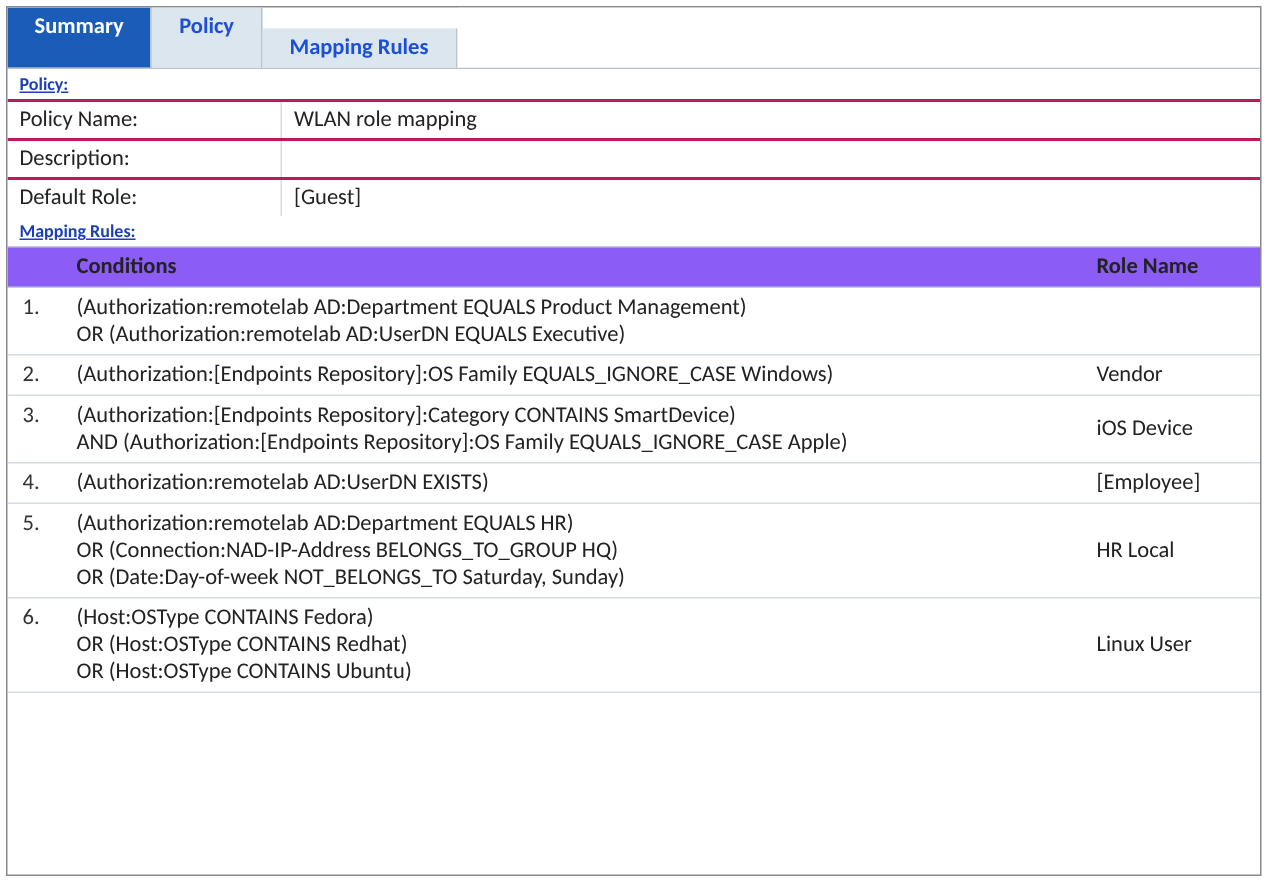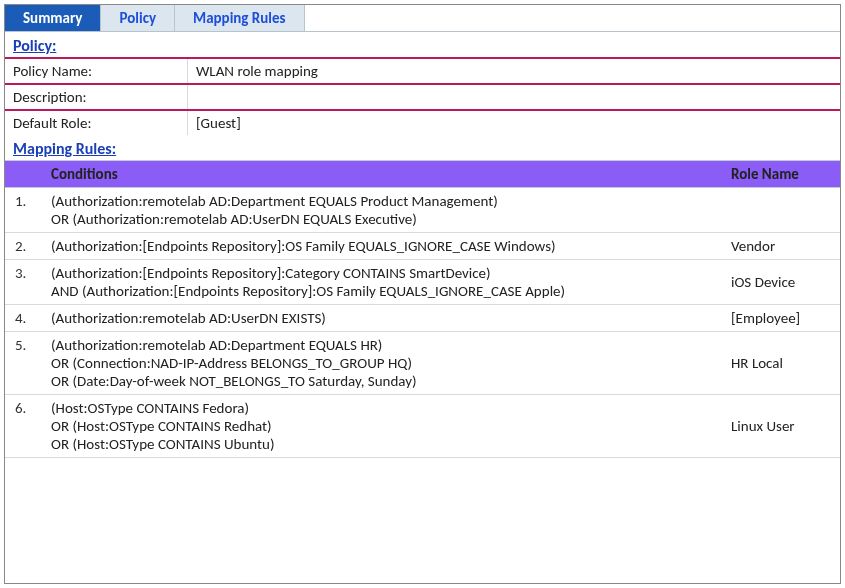--- a/index.html
+++ b/index.html
@@ -26,28 +26,28 @@
     font-weight: bold;
     color: #1d4ed8;
     border-right: 1px solid #b8c3cc;
     background: #dbe6ef;
     cursor: pointer;
   }
   .tab.active {
     background: #1b5cb8;
     color: #fff;
   }
-  .tab.last-border { border-right: 1px solid #b8c3cc; }
+  .tab.last-border { border-right: 1px solid #b8c3cc; margin-top: 14px; }
   .tabs-spacer { flex: 1; background:#fff; border-bottom:none;}
   .section-hdr {
     color: #1b3fb8;
     font-weight: bold;
     text-decoration: underline;
     padding: 4px 8px 2px 8px;
-    font-size: 16px;
+    font-size: 12px;
   }
   .fieldrow {
     display:flex;
     border-top:2px solid #be185d;
   }
   .fieldrow:last-of-type{ border-bottom:1px solid #d3dbe3;}
   .fld-label{
     width:182px;
     padding:3px 8px;
     color:#222;

